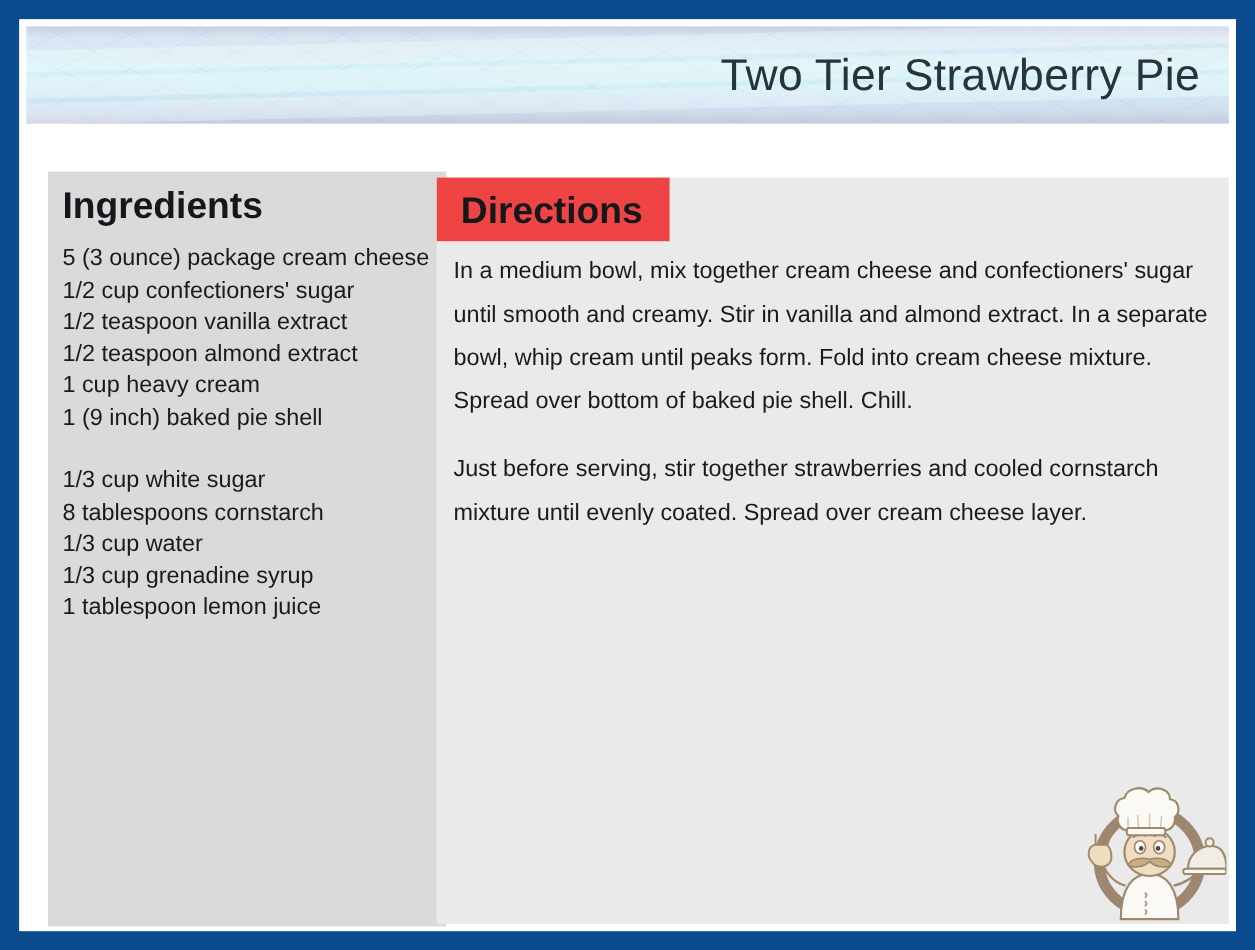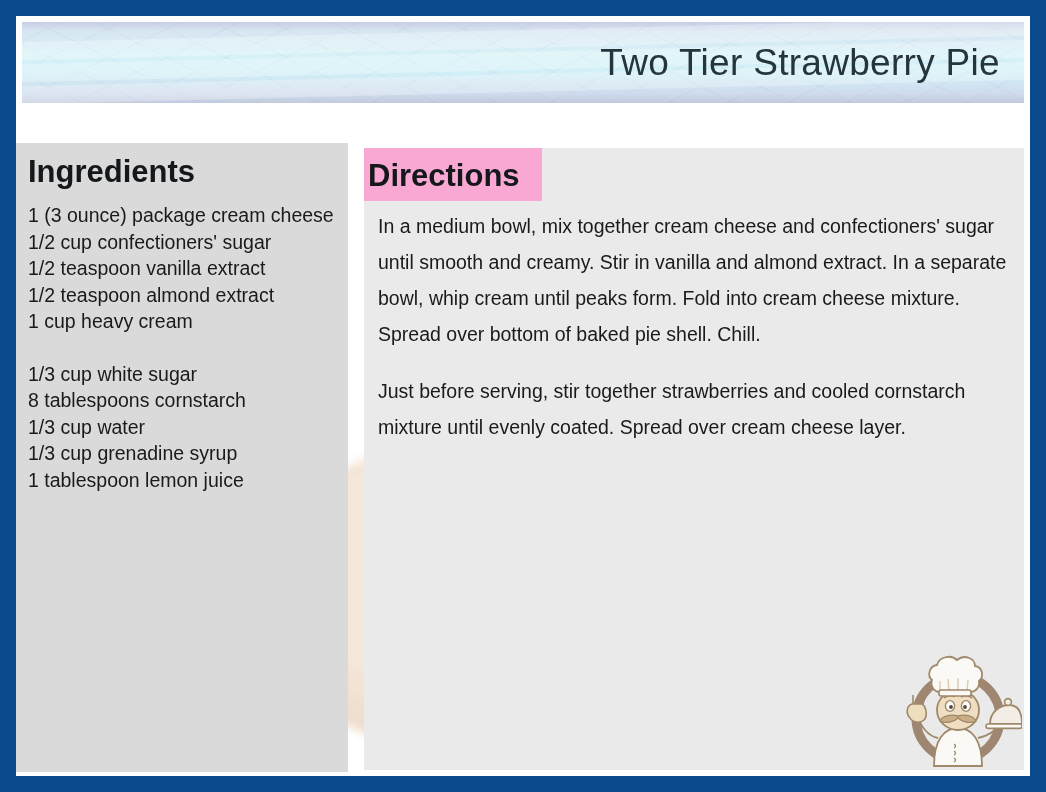--- a/index.html
+++ b/index.html
@@ -120,21 +120,21 @@
     box-sizing: border-box;
     font-size: 30px;
     color: #15181a;
     line-height: 1;
     white-space: nowrap;
     z-index: 6;
   }
 
   
   #ingredients-panel {
-    left: 0;
+    left: 24px;
     top: 102px;
     width: 396px;
     height: 654px;
   }
   #ingredients-panel .panel-bg {
     position: absolute;
     left: 0;
     top: 25px;
     width: 332px;
     height: 629px;
@@ -168,22 +168,22 @@
   }
   #directions-panel .panel-bg {
     position: absolute;
     left: 0;
     top: 26px;
     width: 660px;
     height: 622px;
     background: #eaeaea;
   }
   #directions-panel .panel-heading {
-    background: #f9a8d4;
-    padding: 12px 22px 10px 4px;
+    background: #ef4444;
+    padding: 12px 22px 10px 20px;
     font-size: 31px;
   }
   #directions-panel .steps {
     position: absolute;
     left: 14px;
     top: 86px;
     width: 638px;
     font-size: 19.5px;
     line-height: 36px;
     color: #1a1a1a;
@@ -248,25 +248,26 @@
       <g filter="url(#softBlur)" fill="#e0c6ad" opacity="0.38">
         <ellipse cx="230" cy="228" rx="86" ry="7"></ellipse>
         <ellipse cx="300" cy="258" rx="70" ry="6"></ellipse>
       </g>
     </svg>
 
     <section class="panel" id="ingredients-panel">
       <div class="panel-bg"></div>
       <h2 class="panel-heading">Ingredients</h2>
       <div class="list">
-        <div>1 (3 ounce) package cream cheese</div>
+        <div>5 (3 ounce) package cream cheese</div>
         <div>1/2 cup confectioners' sugar</div>
         <div>1/2 teaspoon vanilla extract</div>
         <div>1/2 teaspoon almond extract</div>
         <div>1 cup heavy cream</div>
+        <div>1 (9 inch) baked pie shell</div>
         <div class="blank"></div>
         <div>1/3 cup white sugar</div>
         <div>8 tablespoons cornstarch</div>
         <div>1/3 cup water</div>
         <div>1/3 cup grenadine syrup</div>
         <div>1 tablespoon lemon juice</div>
       </div>
     </section>
 
     <section class="panel" id="directions-panel">

